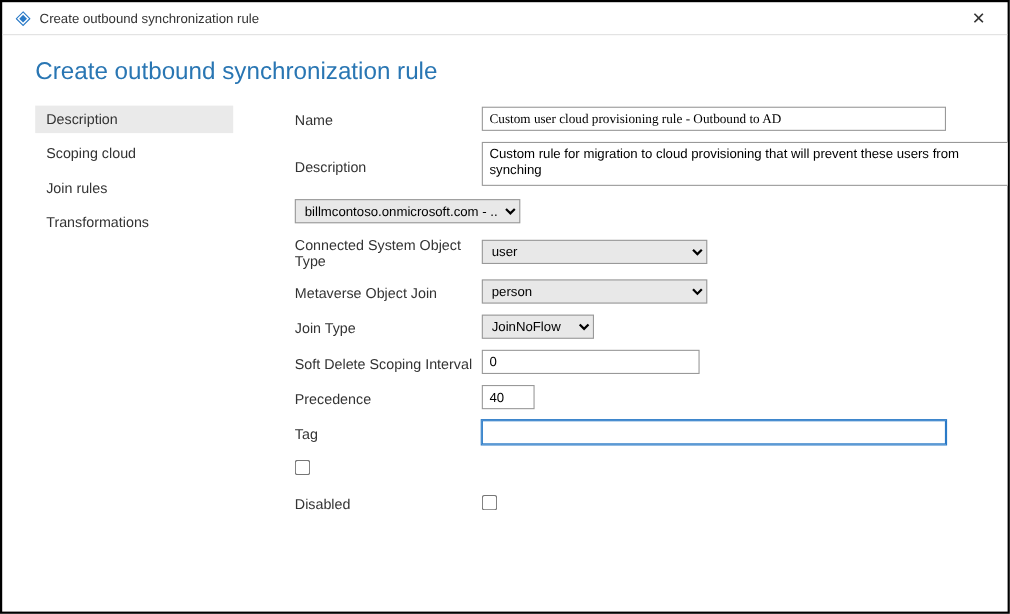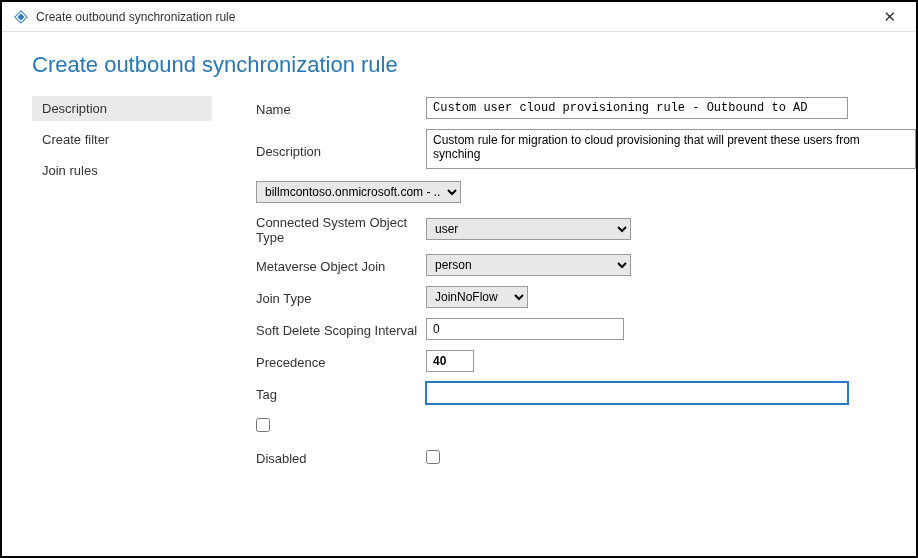--- a/index.html
+++ b/index.html
@@ -44,21 +44,21 @@
       padding: 20px 30px 20px 30px;
     }
     .page-title {
       font-size: 22px;
       font-weight: 400;
       color: #2976b3;
       margin-bottom: 18px;
     }
     .main-layout {
       display: flex;
-      gap: 8px;
+      gap: 20px;
     }
     .sidebar {
       width: 180px;
       flex-shrink: 0;
     }
     .sidebar-item {
       padding: 5px 10px;
       font-size: 13px;
       cursor: pointer;
       margin-bottom: 6px;
@@ -88,21 +88,21 @@
     }
     .form-control {
       flex: 1;
     }
     .text-input {
       width: 422px;
       height: 22px;
       border: 1px solid #999;
       padding: 2px 6px;
       font-size: 12px;
-      font-family: Liberation Mono, monospace;
+      font-family: Liberation Serif, serif;
       background: #fff;
     }
     .text-input.focused {
       border: 1px solid #2a7ac7;
       outline: 1px solid #2a7ac7;
     }
     .textarea-input {
       width: 490px;
       height: 40px;
       border: 1px solid #999;
@@ -125,21 +125,21 @@
     .select-input.w2 { width: 102px; }
     .num-input {
       height: 22px;
       border: 1px solid #999;
       padding: 2px 6px;
       font-size: 12px;
       font-family: inherit;
       background: #fff;
     }
     .num-input.w1 { width: 198px; }
-    .num-input.w2 { width: 48px; font-weight: bold; }
+    .num-input.w2 { width: 48px; }
     .checkbox-input {
       width: 14px;
       height: 14px;
       margin-top: 3px;
       border: 1px solid #777;
       background: #fff;
       cursor: pointer;
     }
   </style>
 </head>
@@ -156,24 +156,27 @@
 
 <div class="content-area">
   <h1 class="page-title">Create outbound synchronization rule</h1>
 
   <div class="main-layout">
     <div class="sidebar">
       <div class="sidebar-item active">
         <span>Description</span>
       </div>
       <div class="sidebar-item">
-        <span>Create filter</span>
+        <span>Scoping cloud</span>
       </div>
       <div class="sidebar-item">
         <span>Join rules</span>
+      </div>
+      <div class="sidebar-item">
+        <span>Transformations</span>
       </div>
     </div>
 
     <div class="form-area">
 
       <div class="form-row">
         <div class="form-label">Name</div>
         <div class="form-control">
           <input type="text" class="text-input" value="Custom user cloud provisioning rule - Outbound to AD" style="">
         </div>

